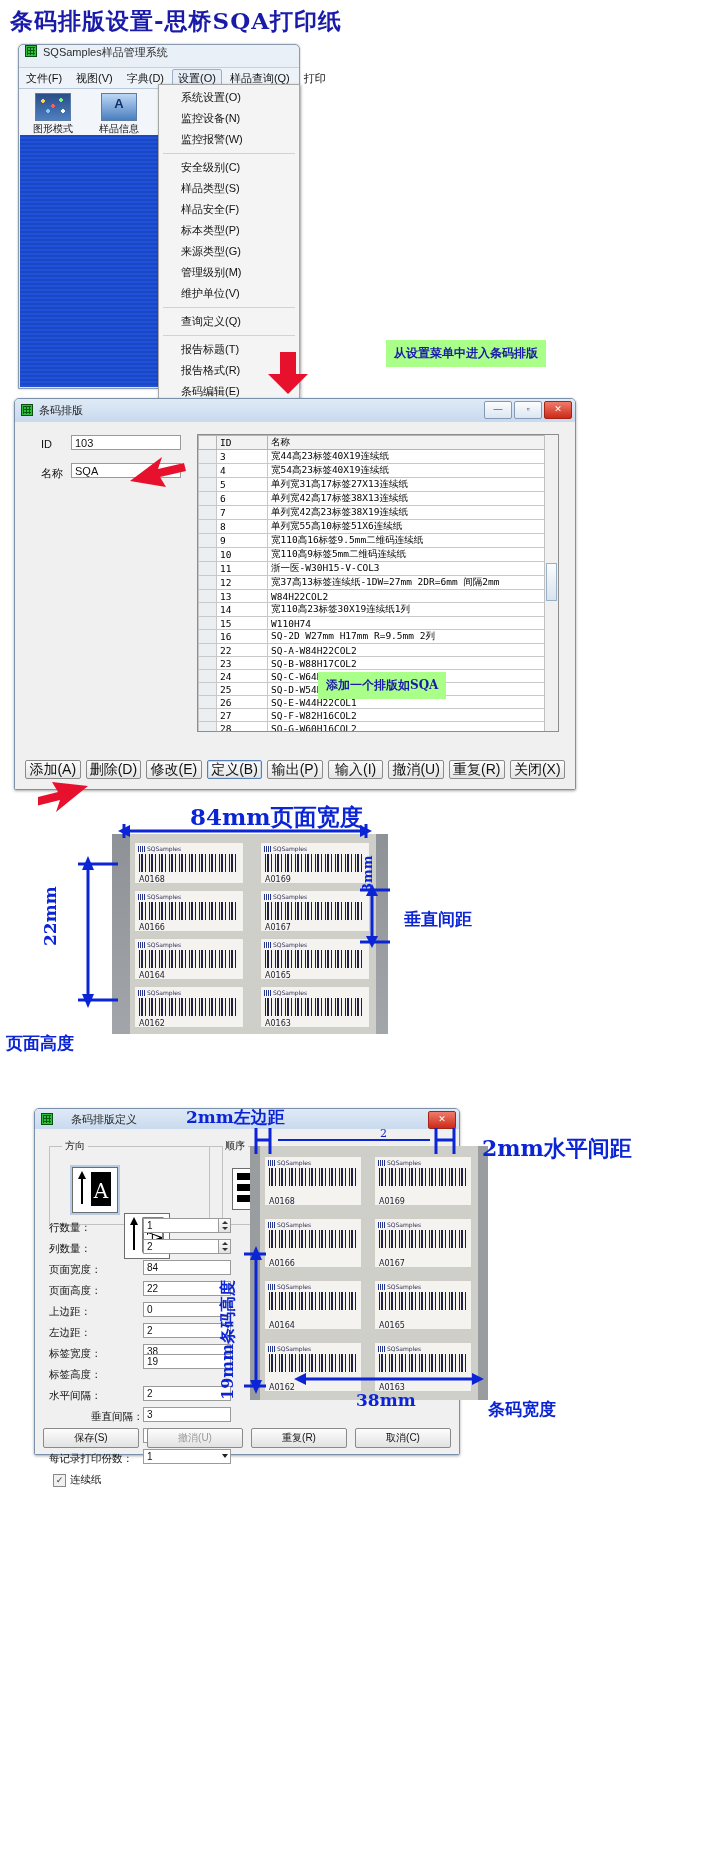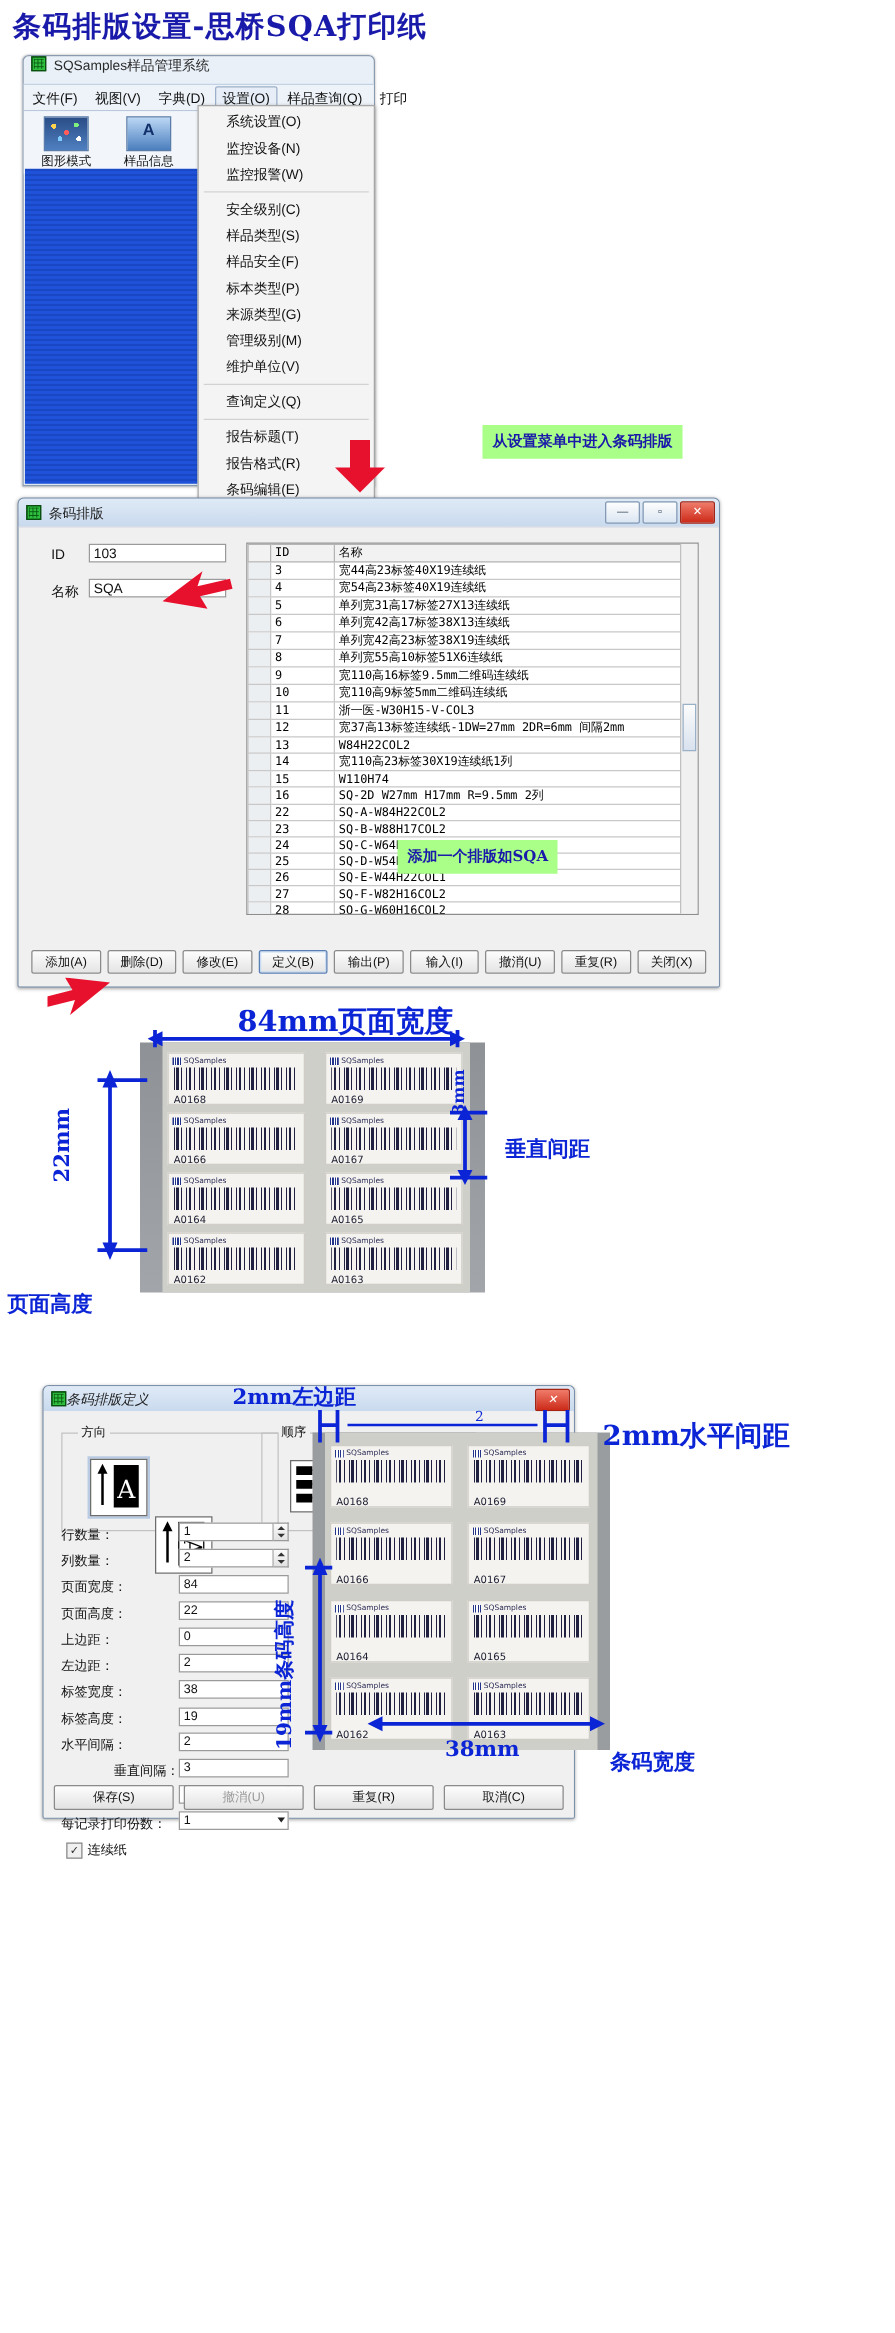--- a/index.html
+++ b/index.html
@@ -65,38 +65,38 @@
   .inp{border:1px solid #9a9a9a;background:#fff;font-size:11px;color:#111;padding:1px 3px;box-sizing:border-box;}
   #bl-list{position:absolute;left:182px;top:12px;width:360px;height:296px;background:#fff;border:1px solid #8d8d8d;overflow:hidden;}
   #bl-list table{border-collapse:collapse;width:100%;font-size:9.5px;font-family:"DejaVu Sans Mono",monospace;}
   #bl-list th{background:#f2f2f2;border:1px solid #b4b4b4;font-weight:normal;text-align:left;padding:0 3px;height:12px;}
   #bl-list td{border:1px solid #c8c8c8;padding:0 3px;height:12px;color:#000;white-space:nowrap;overflow:hidden;}
   .c-mark{width:11px;background:#eceff2;}
   .c-id{width:44px;}
   #bl-scroll{position:absolute;right:0;top:0;width:13px;bottom:0;background:#f0f0f0;border-left:1px solid #c0c0c0;}
   #bl-scroll .thumb{position:absolute;left:1px;right:1px;top:128px;height:36px;background:linear-gradient(#fcfcfc,#d8e2ee);border:1px solid #9ab0c7;}
   #bl-buttons{position:absolute;left:10px;right:10px;bottom:10px;display:flex;gap:5px;}
-  .dbtn{flex:1;height:17px;border:1px solid #8a8a8a;background:linear-gradient(#fdfdfd,#e4e4e4);font-size:10px;color:#111;display:flex;align-items:center;justify-content:center;border-radius:2px;}
+  .dbtn{flex:1;height:17px;border:1px solid #8a8a8a;background:linear-gradient(#fdfdfd,#e4e4e4);font-size:14px;color:#111;display:flex;align-items:center;justify-content:center;border-radius:2px;}
   .dbtn.primary{border-color:#5a7fb5;box-shadow:0 0 0 1px #c7dbf2 inset;}
 
   
   #photo1{left:112px;top:834px;width:276px;height:200px;background:linear-gradient(#8e9196,#a2a5a9);overflow:hidden;}
   .sheet{position:absolute;left:18px;top:0;width:246px;height:200px;background:#cfcfca;}
   .lbl{position:absolute;width:108px;height:40px;background:#f4f3ef;border:1px solid #cfcdc6;}
   .lbl .hdr{font-size:6px;color:#2a2a55;padding:2px 0 0 12px;font-family:"DejaVu Sans",sans-serif;}
   .lbl .hdr:before{content:"";position:absolute;left:3px;top:3px;width:7px;height:6px;background:
     repeating-linear-gradient(90deg,#22338a 0 1px,#fff 1px 2px);}
   .lbl .bars{position:absolute;left:4px;right:4px;top:11px;height:18px;background:
      repeating-linear-gradient(90deg,#202040 0 1px,transparent 1px 2px,#202040 2px 4px,transparent 4px 6px,#202040 6px 7px,transparent 7px 10px);}
   .lbl .code{position:absolute;left:4px;bottom:-1px;font-size:8px;color:#1b1b30;font-family:"DejaVu Sans",sans-serif;}
   .btxt{position:absolute;color:#0b24d6;font-family:"DejaVu Serif",serif;font-weight:bold;}
 
   
   #def-dialog{left:34px;top:1108px;width:424px;height:345px;border:1px solid #7b90ab;border-radius:5px 5px 2px 2px;background:#eef2f7;box-shadow:0 1px 3px rgba(0,0,0,.35);}
-  #def-titlebar{height:20px;background:linear-gradient(#dfeaf6,#c9daee);display:flex;align-items:center;padding-left:6px;gap:0;position:relative;border-radius:4px 4px 0 0;font-style:italic;}
+  #def-titlebar{height:20px;background:linear-gradient(#dfeaf6,#c9daee);display:flex;align-items:center;padding-left:6px;gap:18px;position:relative;border-radius:4px 4px 0 0;}
   #def-body{position:absolute;left:0;right:0;top:20px;bottom:0;background:#f0f0f0;}
   .gbox{position:absolute;border:1px solid #c2c2c2;}
   .gbox>legend{font-size:10px;color:#111;padding:0 3px;}
   .orient-btn{width:44px;height:44px;border:1px solid #6d6d6d;background:#fff;position:relative;}
   .orient-btn.sel{box-shadow:0 0 0 2px #b9cbe2;}
   .seq-btn{width:42px;height:40px;border:1px solid #6d6d6d;background:#fff;position:relative;}
   .frow{position:absolute;font-size:10.5px;color:#111;}
   .finp{position:absolute;height:15px;border:1px solid #9a9a9a;background:#fff;font-size:10px;padding:0 3px;box-sizing:border-box;color:#111;display:flex;align-items:center;}
   .spin{position:absolute;width:12px;height:15px;border:1px solid #9a9a9a;border-left:none;background:linear-gradient(#fbfbfb,#e2e2e2);box-sizing:border-box;}
   .spin:before,.spin:after{content:"";position:absolute;left:3px;border-left:3px solid transparent;border-right:3px solid transparent;}
@@ -489,21 +489,21 @@
     <div class="frow" style="left:14px;top:176px;">上边距：</div>
     <div class="finp" style="left:108px;top:173px;width:88px;">0</div>
 
     <div class="frow" style="left:14px;top:197px;">左边距：</div>
     <div class="finp" style="left:108px;top:194px;width:88px;">2</div>
 
     <div class="frow" style="left:14px;top:218px;">标签宽度：</div>
     <div class="finp" style="left:108px;top:215px;width:88px;">38</div>
 
     <div class="frow" style="left:14px;top:239px;">标签高度：</div>
-    <div class="finp" style="left:108px;top:237px;width:88px;">19</div>
+    <div class="finp" style="left:108px;top:225px;width:88px;">19</div>
 
     <div class="frow" style="left:14px;top:260px;">水平间隔：</div>
     <div class="finp" style="left:108px;top:257px;width:88px;">2</div>
 
     <div class="frow" style="left:14px;top:281px;margin-left:42px;">垂直间隔：</div>
     <div class="finp" style="left:108px;top:278px;width:88px;">3</div>
 
     <div class="frow" style="left:14px;top:302px;">单位：</div>
     <div class="finp" style="left:108px;top:299px;width:88px;">
       <span>Millimiter</span>

